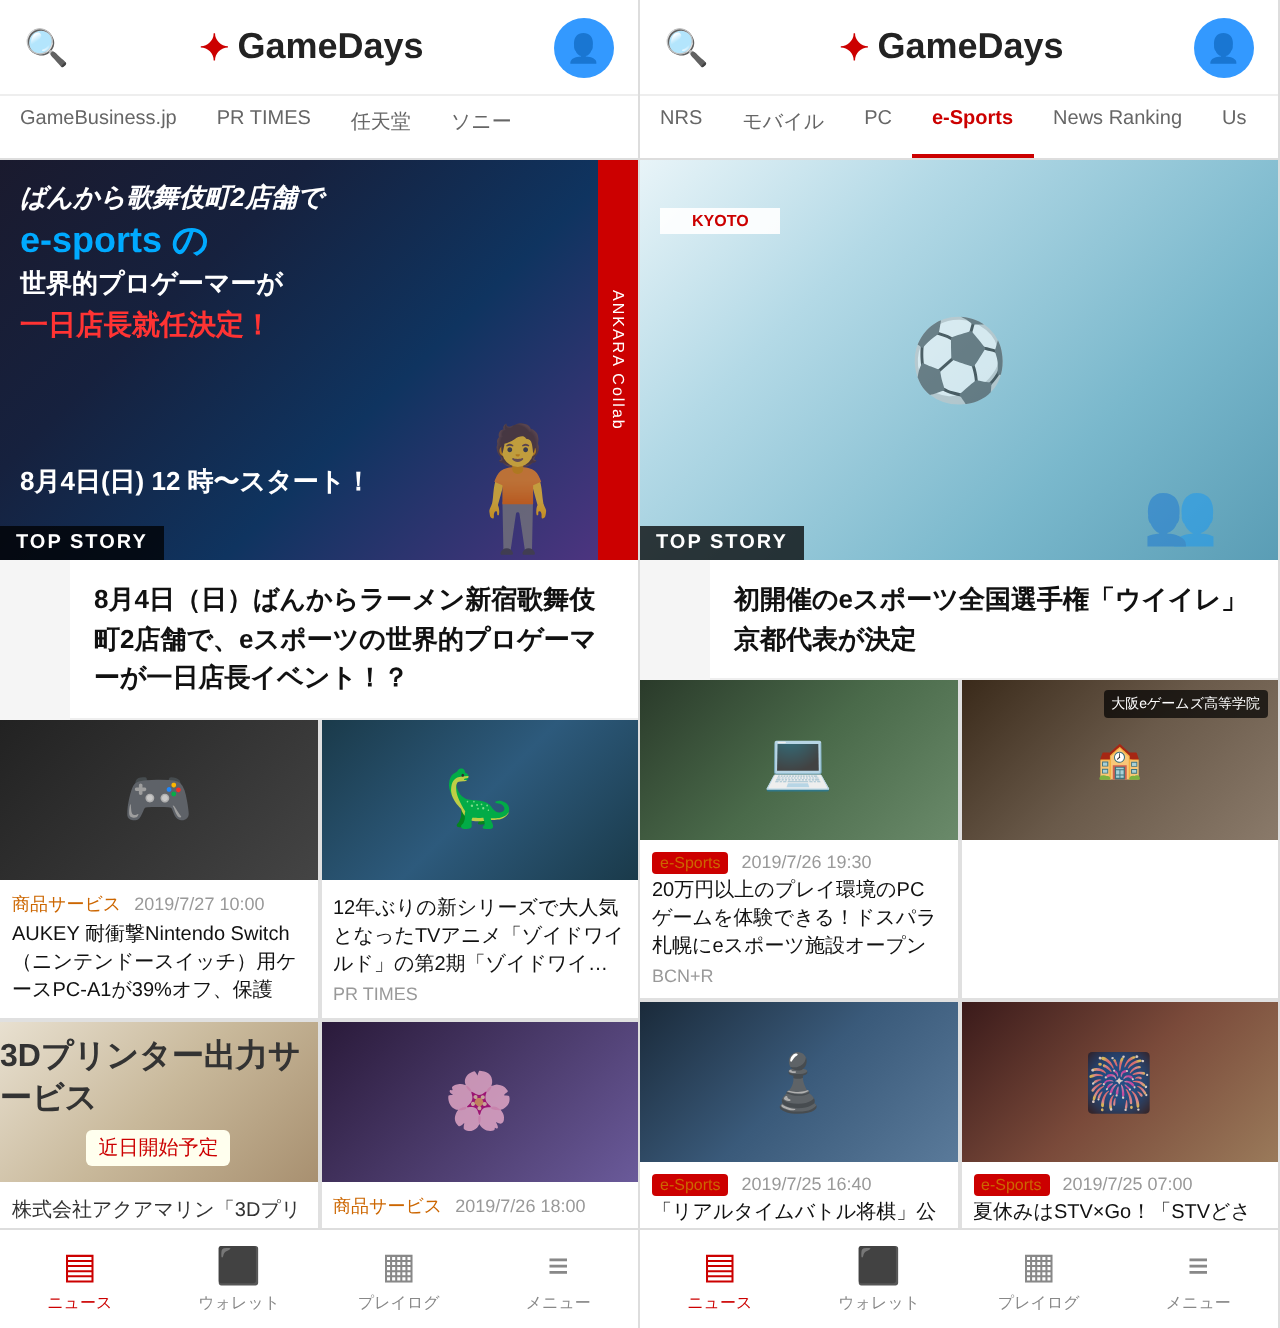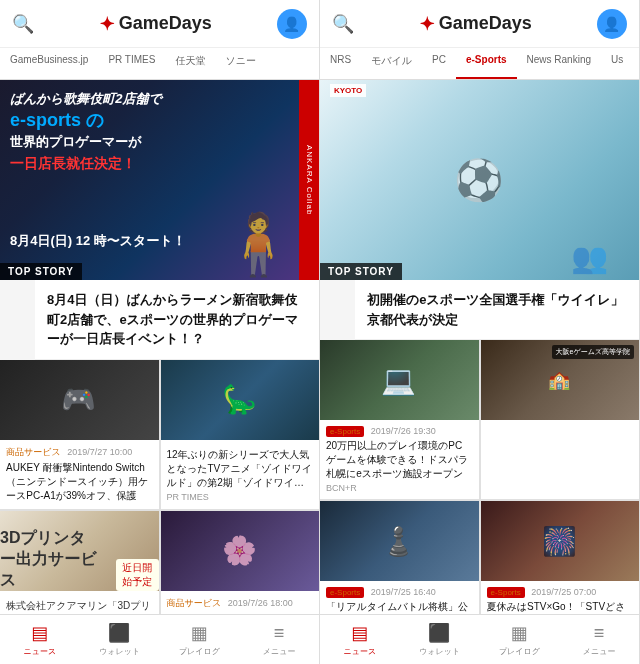--- a/index.html
+++ b/index.html
@@ -252,25 +252,25 @@
       justify-content: center;
       position: relative;
       overflow: hidden;
     }
     .esports-img-inner {
       font-size: 40px;
       opacity: 0.6;
     }
     .kyoto-overlay {
       position: absolute;
-      top: 4px;
+      top: 24px;
       left: 10px;
       background: rgba(255,255,255,0.9);
       font-size: 8px;
-      padding: 2px 4px;
+      padding: 2px 16px;
       color: #333;
       font-weight: bold;
     }
     
     .img-aukey { background: linear-gradient(135deg, #222 0%, #444 100%); }
     .img-zoids { background: linear-gradient(135deg, #1a3a4a 0%, #2d5a7c 50%, #1a3a4a 100%); }
     .img-3d { background: linear-gradient(135deg, #e8e0d0 0%, #c8b89a 50%, #a89070 100%); }
     .img-koume { background: linear-gradient(135deg, #2a1a3a 0%, #4a3a6a 50%, #6a5a9a 100%); }
     .img-20man { background: linear-gradient(135deg, #2a3a2a 0%, #4a6a4a 50%, #6a8a6a 100%); }
     .img-esports-school { background: linear-gradient(135deg, #3a2a1a 0%, #6a5a4a 50%, #8a7a6a 100%); }
@@ -351,21 +351,21 @@
         <div class="news-item-img img-zoids" style="display:flex;align-items:center;justify-content:center;">
           <span style="font-size:28px;color:#88aacc;">🦕</span>
         </div>
         <div class="news-item-meta">
           <div class="news-item-title">12年ぶりの新シリーズで大人気となったTVアニメ「ゾイドワイルド」の第2期「ゾイドワイルド</div>
           <div class="news-item-source">PR TIMES</div>
         </div>
       </div>
 
       <div class="news-item">
-        <div class="news-item-img img-3d" style="display:flex;align-items:flex-end;justify-content:center;flex-direction:row;gap:16px;">
+        <div class="news-item-img img-3d" style="display:flex;align-items:center;justify-content:center;flex-direction:column;gap:5px;">
           <span style="font-size:16px;font-weight:bold;color:#333;">3Dプリンター出力サービス</span>
           <span style="font-size:10px;color:#cc0000;background:#ffe;padding:2px 6px;border-radius:3px;">近日開始予定</span>
         </div>
         <div class="news-item-meta">
           <div class="news-item-title" style="font-size:10px;color:#333;">株式会社アクアマリン「3Dプリン</div>
         </div>
       </div>
 
       <div class="news-item">
         <div class="news-item-img img-koume" style="display:flex;align-items:center;justify-content:center;">

